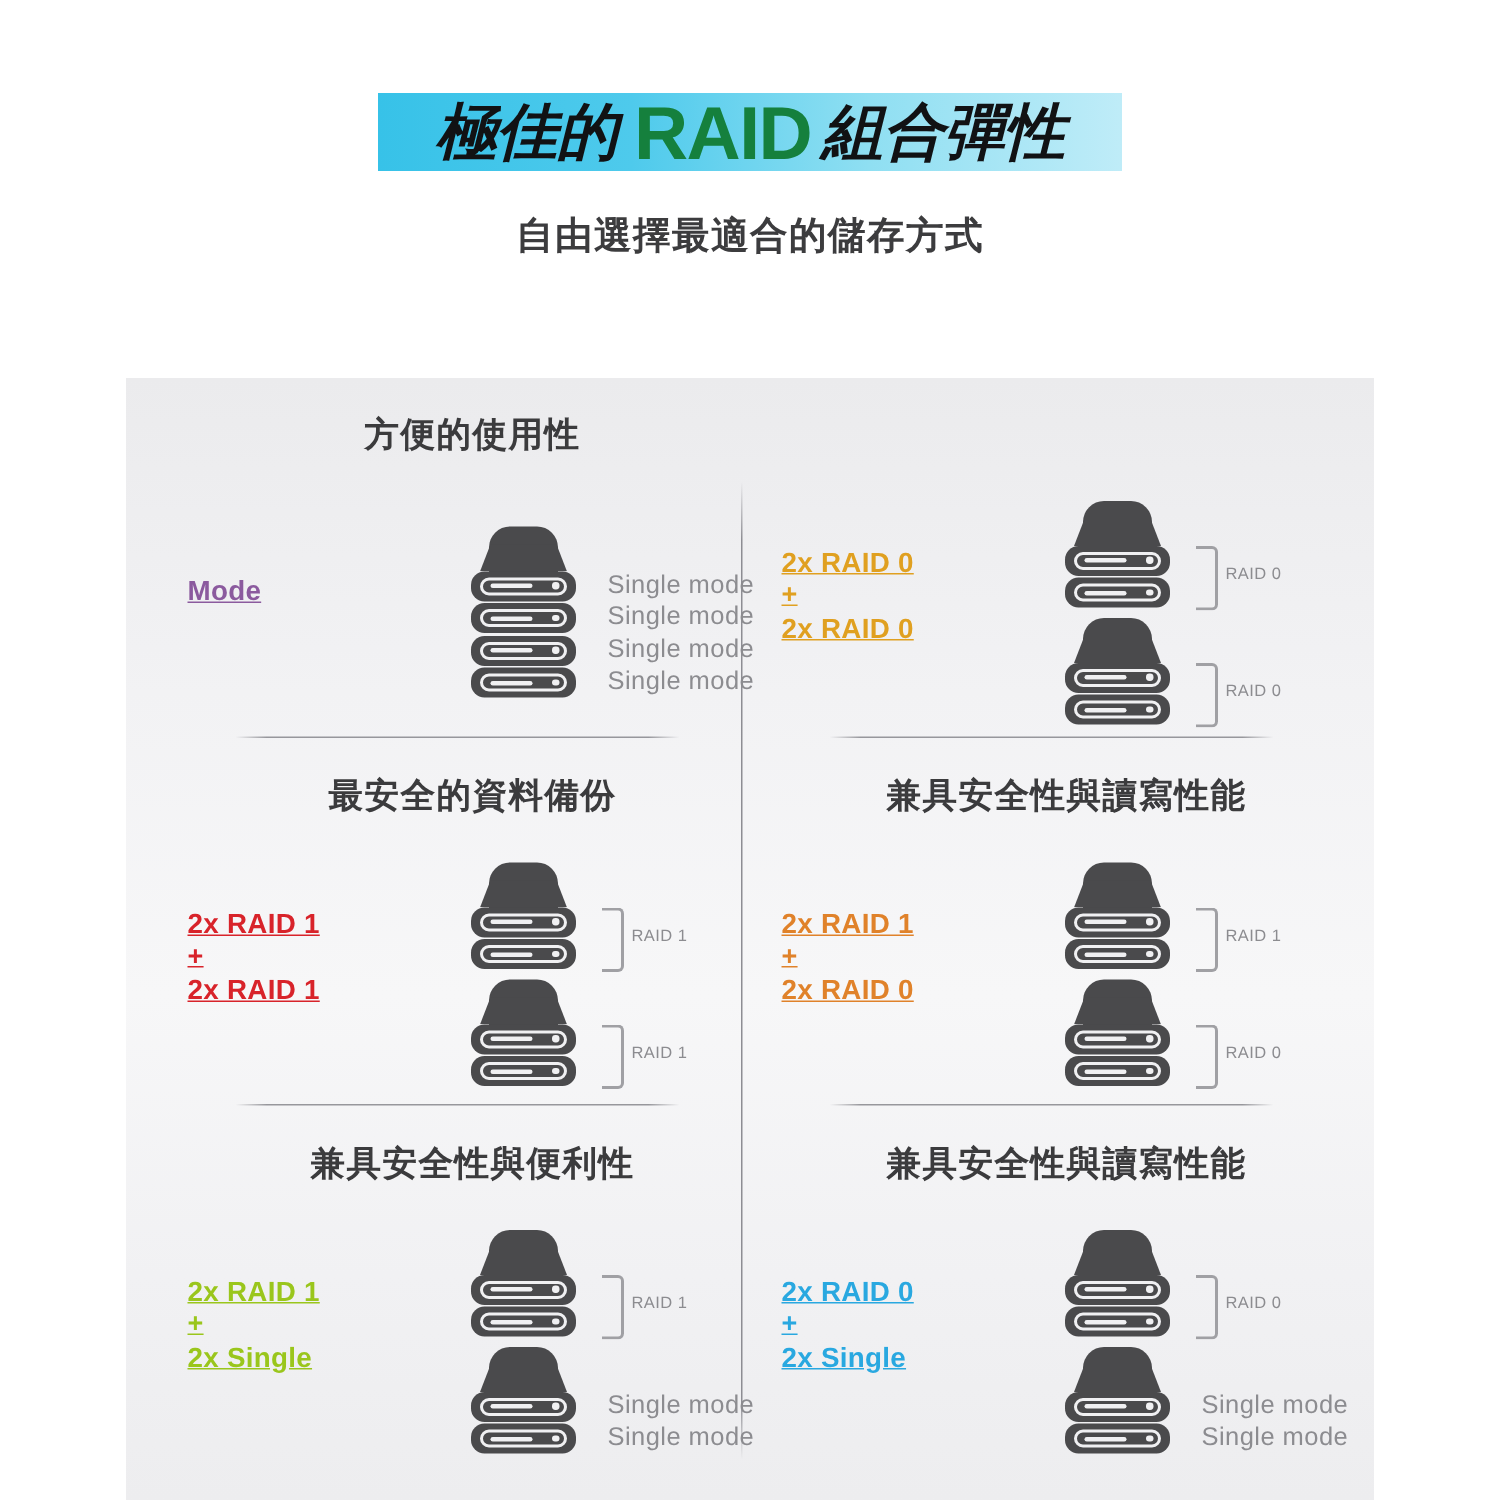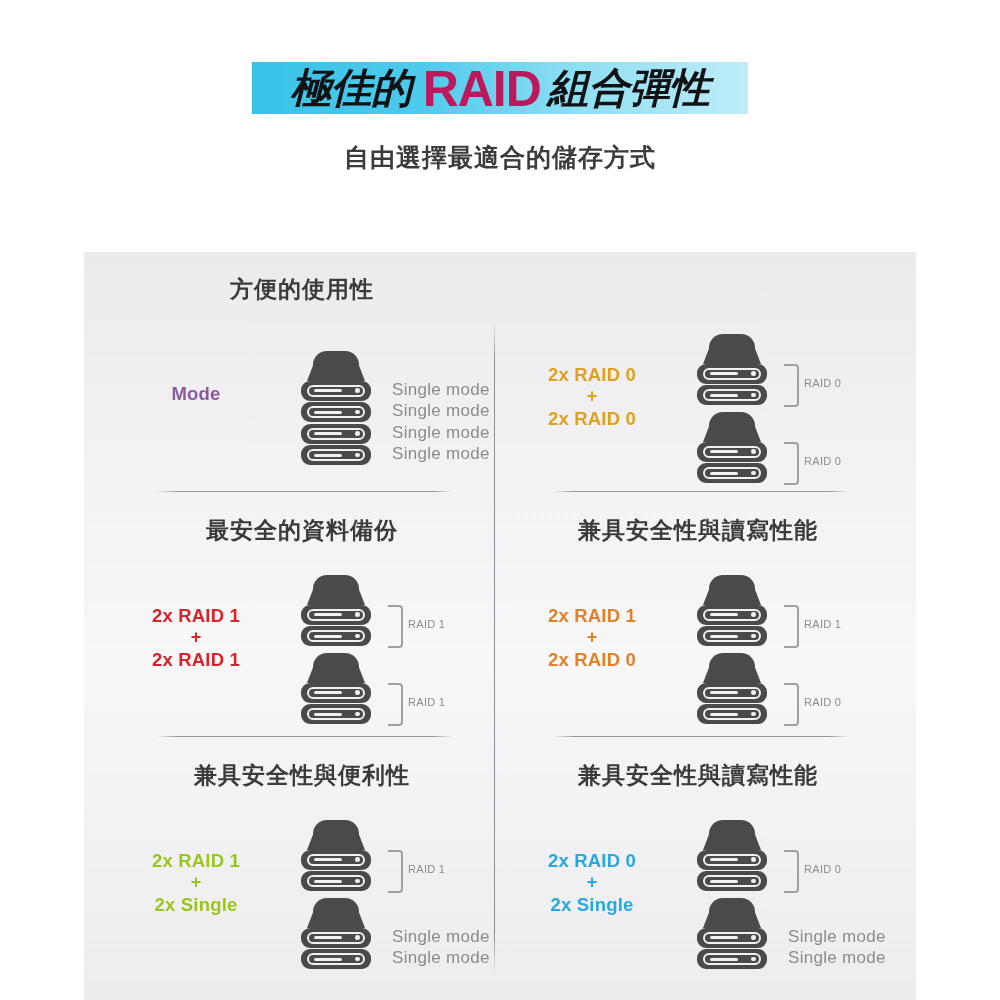--- a/index.html
+++ b/index.html
@@ -21,21 +21,21 @@
     background:linear-gradient(90deg,#37c2e8 0%,#4ecaec 34%,#8fdff2 66%,#bfecf8 100%);
   }
   .banner-text{
     position:absolute;left:252px;top:56px;width:496px;height:64px;
     display:flex;align-items:center;justify-content:center;
     font-size:41px;font-weight:bold;font-style:italic;
     color:#111214;letter-spacing:-0.5px;white-space:nowrap;
     line-height:1;
   }
   .banner-text .raid-word{
-    color:#be185d;font-style:normal;font-weight:bold;
+    color:#15803d;font-style:normal;font-weight:bold;
     font-size:50px;letter-spacing:-1px;
     padding:0 5px 0 7px;position:relative;top:1px;
   }
   .banner-text .cjk-a{padding-right:4px;}
   .banner-text .cjk-b{padding-left:2px;}
 
   .sub-wrap{
     position:absolute;left:0;top:139px;width:1000px;
     text-align:center;color:#3c3c3e;
   }
@@ -46,21 +46,21 @@
   
   .panel{
     position:absolute;left:84px;top:252px;width:832px;height:748px;
     background:linear-gradient(180deg,#ebebed 0%,#f2f2f4 28%,#f7f7f8 55%,#f1f1f3 80%,#ededef 100%);
   }
   .vdivider{
     position:absolute;left:410px;top:69px;width:1px;height:652px;
     background:linear-gradient(180deg,rgba(150,150,155,0) 0%,#8d8d93 6%,#8d8d93 94%,rgba(150,150,155,0) 100%);
   }
 
-  .grid{position:absolute;left:0;top:0;width:832px;height:552px;}
+  .grid{position:absolute;left:13px;top:0;width:832px;height:552px;}
 
   .cell{position:absolute;width:380px;height:236px;}
   .cell.c-l{left:28px;}
   .cell.c-r{left:424px;}
   .cell.r-1{top:22px;}
   .cell.r-2{top:263px;}
   .cell.r-3{top:508px;}
 
   .cell-title{
     position:absolute;left:0;top:0;width:380px;
@@ -76,22 +76,23 @@
   .hd-r{left:469px;}
   .hd-1{top:239px;}
   .hd-2{top:484px;}
 
   
   .cell-body{
     position:absolute;left:0;top:48px;width:380px;height:180px;
   }
   .mode-label{
     position:absolute;left:0;top:0;width:168px;
-    text-align:center;font-size:18.5px;font-weight:bold;line-height:25px;
+    text-align:left;font-size:18.5px;font-weight:bold;line-height:25px;
     letter-spacing:0.2px;
+    text-decoration:underline;
   }
   .mode-label .plus{display:block;line-height:19px;font-size:18px;}
 
   
   .stack{
     position:absolute;left:178px;top:0;width:92px;
   }
   .unit{position:relative;width:92px;}
   .cap-inner{
     width:66px;height:30px;margin:0 auto -2px auto;position:relative;

